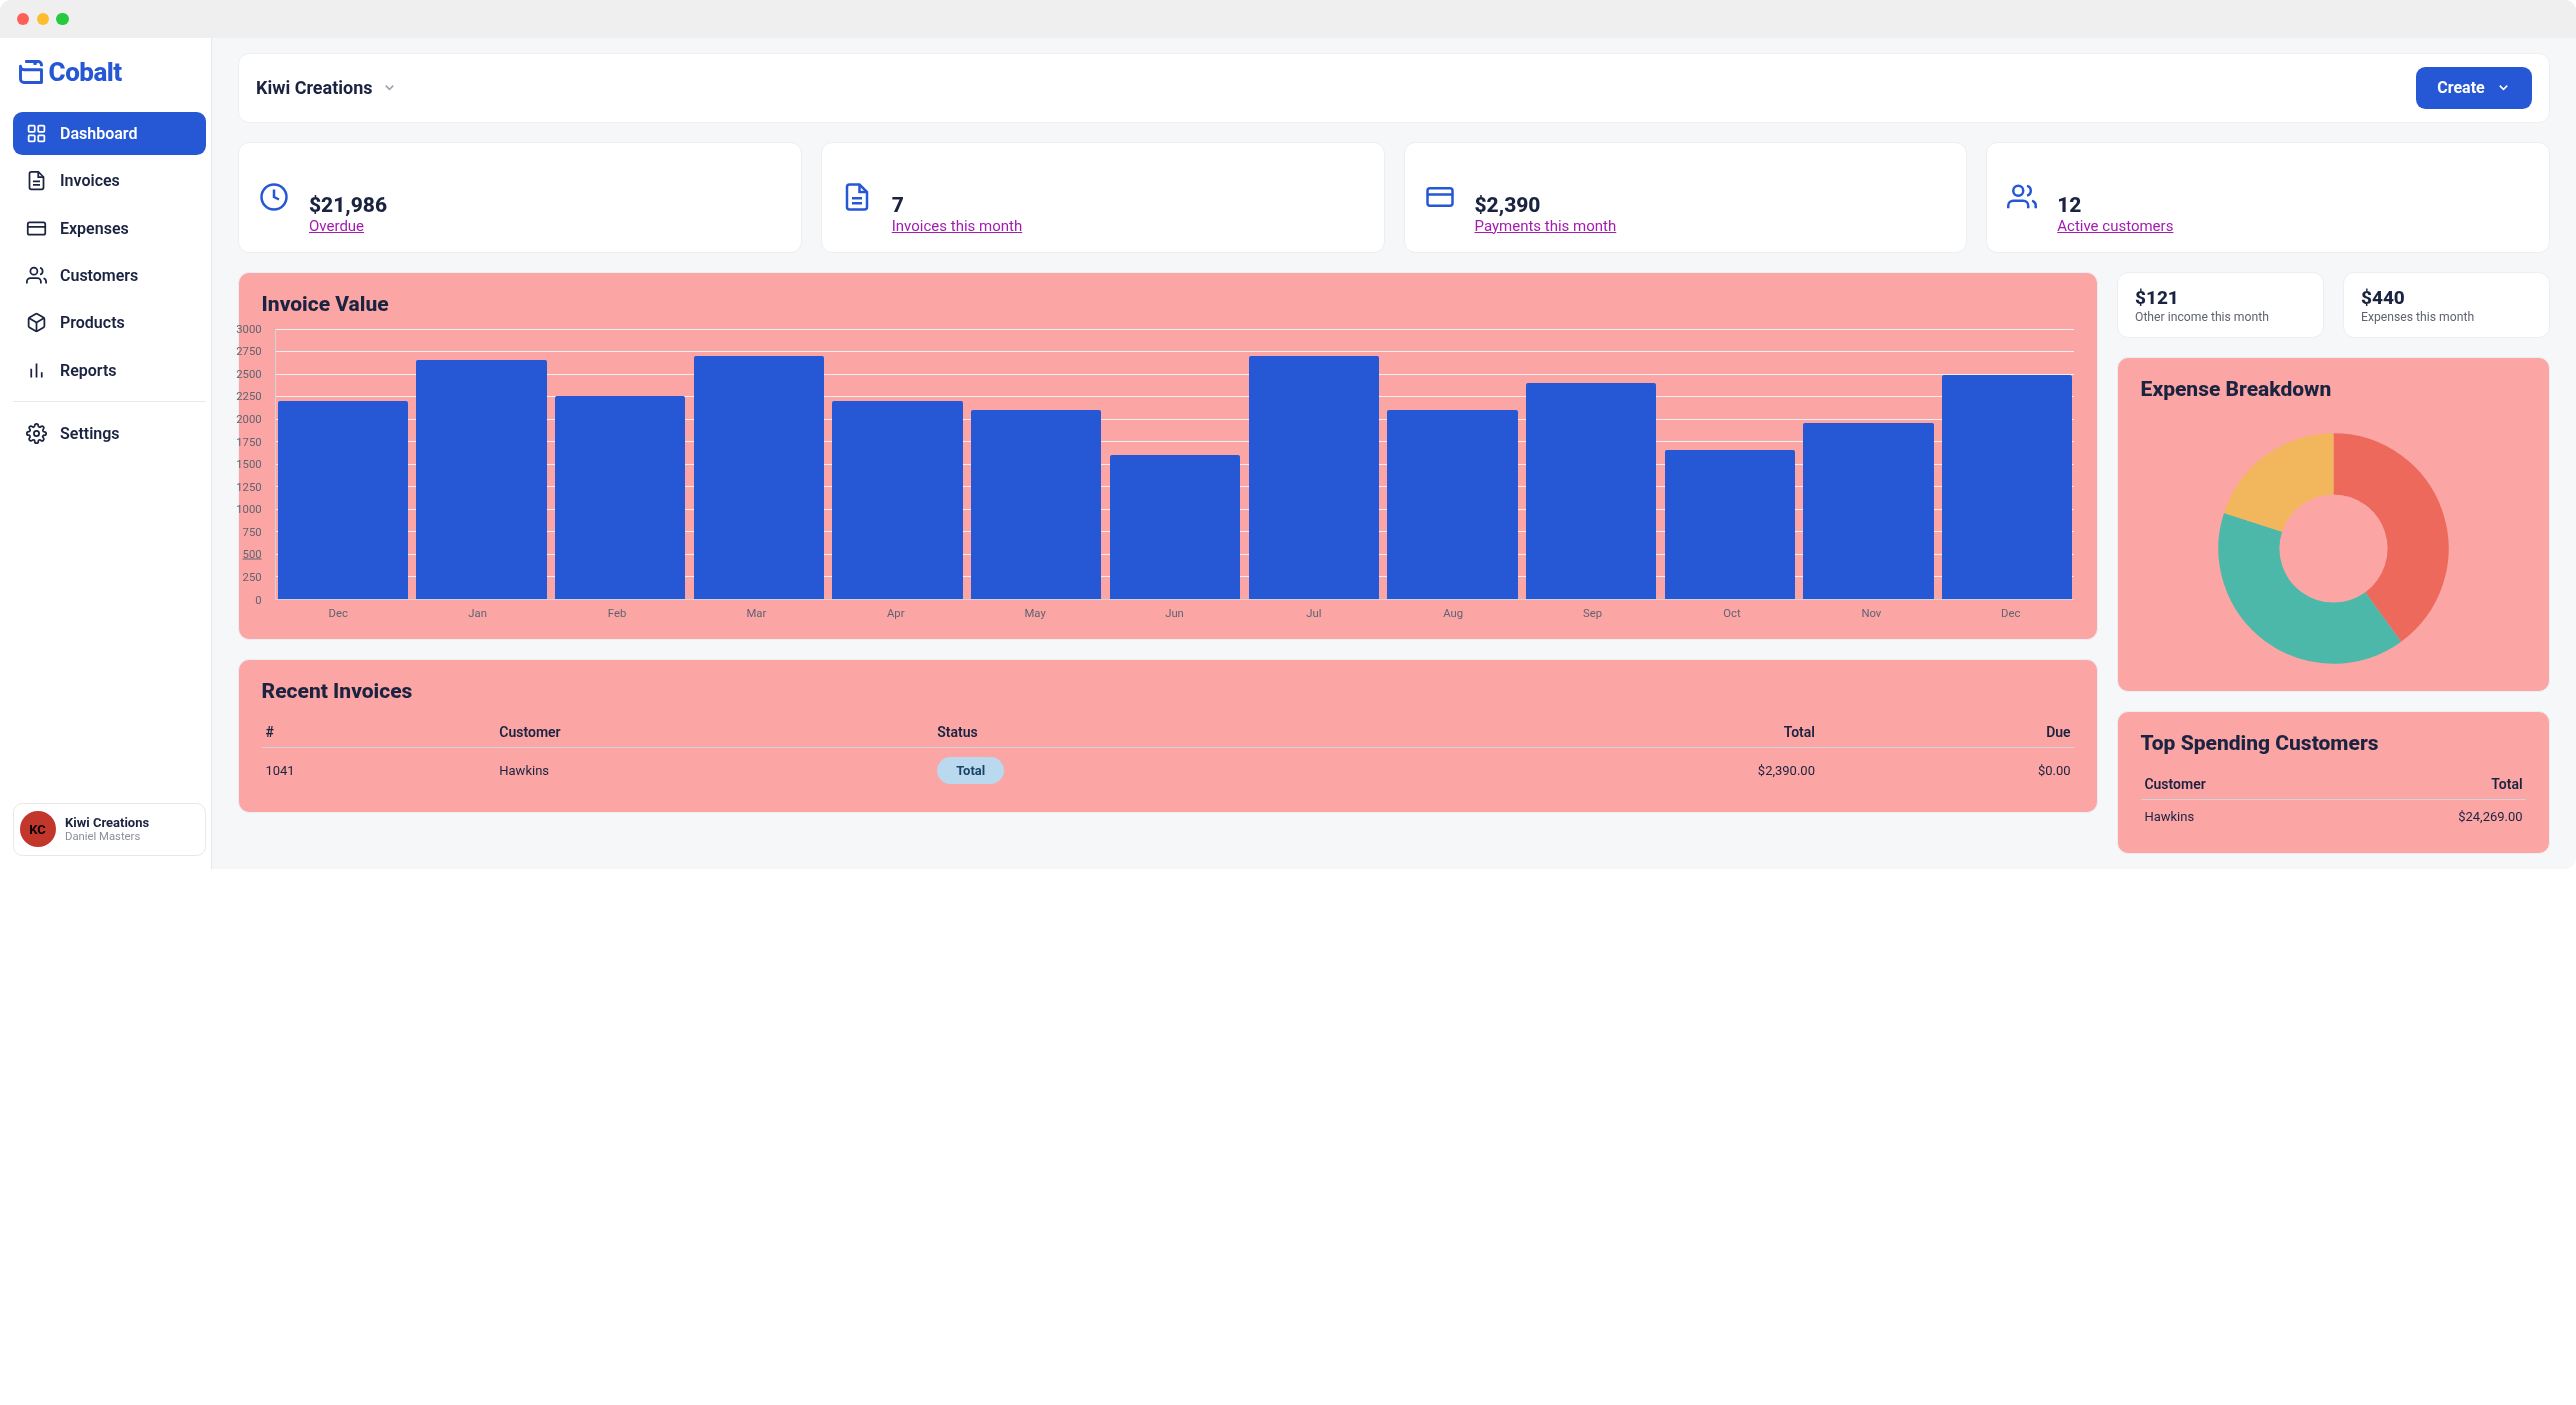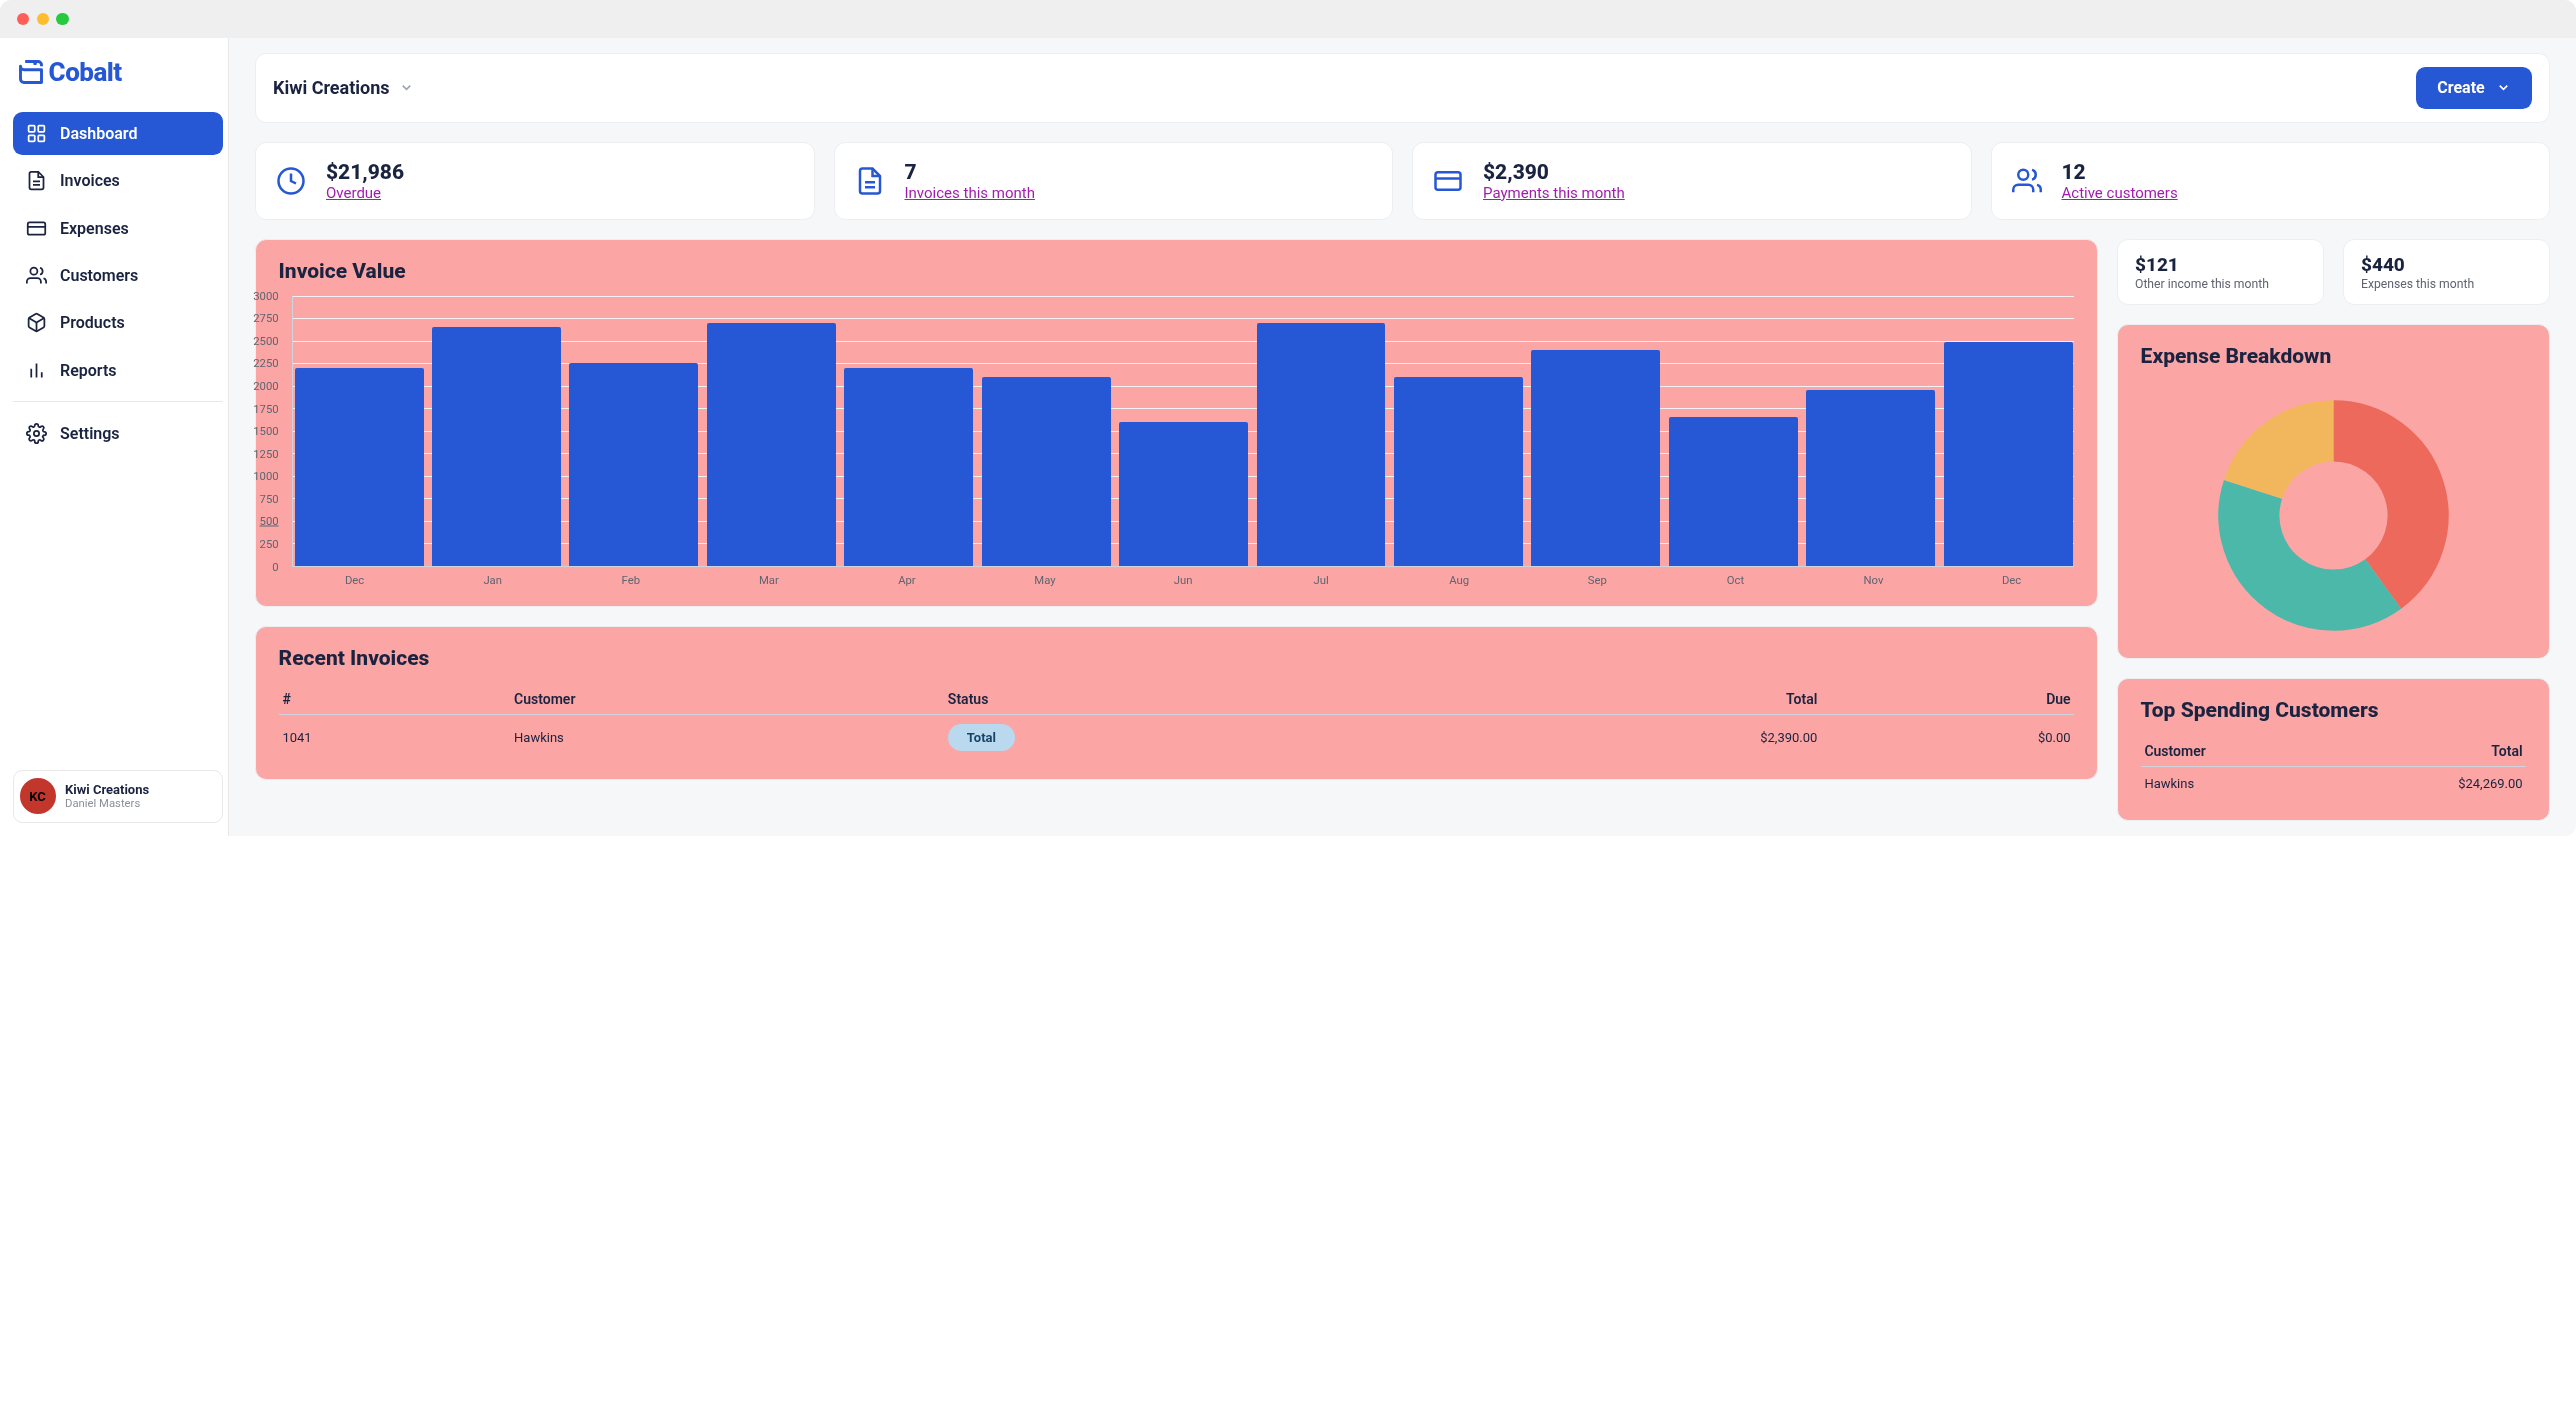--- a/index.html
+++ b/index.html
@@ -4,41 +4,41 @@
 <style>
 * { margin: 0; padding: 0; box-sizing: border-box; font-family: -apple-system, BlinkMacSystemFont, "Segoe UI", Roboto, Helvetica, Arial, sans-serif; }
 body { background: #fff; }
 .window { width: 100%; border-radius: 11.3px; overflow: hidden; background: #fff; }
 .titlebar { height: 38px; background: #efefef; display: flex; align-items: center; padding: 0 17px; gap: 7.5px; }
 .dot { width: 12.2px; height: 12.2px; border-radius: 50%; }
 .dot.red { background: #ff5f56; }
 .dot.yellow { background: #ffbd2e; }
 .dot.green { background: #27c93f; }
 .app { display: flex; height: calc(100% - 38px); background: #f6f7f8; }
-.sidebar { width: 229px; background: #fff; border-right: 0.9px solid #e8e8e8; display: flex; flex-direction: column; padding: 19px 5px 13px 13px; }
+.sidebar { width: 212px; background: #fff; border-right: 0.9px solid #e8e8e8; display: flex; flex-direction: column; padding: 19px 5px 13px 13px; }
 .logo { display: flex; align-items: center; gap: 3.8px; margin-bottom: 24.5px; padding-left: 3.8px; }
 .logo-text { font-size: 26px; font-weight: 800; color: #2657d4; letter-spacing: -0.5px; }
 .nav { display: flex; flex-direction: column; gap: 3.8px; }
 .nav-item { display: flex; align-items: center; gap: 13px; padding: 11.3px 13px; border-radius: 9.4px; font-size: 16px; font-weight: 600; color: #1a2340; cursor: pointer; }
 .nav-item.active { background: #2657d4; color: #fff; }
 .nav-item svg { width: 21px; height: 21px; flex: 0 0 21px; fill: none; stroke: currentColor; stroke-width: 2; }
 .nav-sep { height: 0.9px; background: #e8e8e8; margin: 9.4px 0; }
 .account { margin-top: auto; display: flex; align-items: center; gap: 9.4px; padding: 7.5px 5.6px; border: 0.9px solid #e8e8e8; border-radius: 9.4px; }
 .avatar { width: 36px; height: 36px; border-radius: 50%; background: #c2362b; color: #000000; font-weight: 700; display: flex; align-items: center; justify-content: center; font-size: 13px; }
 .acct-name { font-size: 13px; font-weight: 700; color: #1a2340; }
 .acct-user { font-size: 11.3px; color: #8a8f9c; }
 .main { flex: 1; padding: 15px 26px; overflow: hidden; }
 .topbar { display: flex; align-items: center; justify-content: space-between; background: #fff; border-radius: 11.3px; border: 0.9px solid #eceef1; padding: 13px 17px; margin-bottom: 19px; }
 .company-selector { display: flex; align-items: center; gap: 9.4px; font-size: 18px; font-weight: 700; color: #1a2340; cursor: pointer; }
 .create-btn { background: #2657d4; color: #fff; font-weight: 700; font-size: 16px; padding: 11.3px 21px; border: none; border-radius: 9.4px; display: flex; align-items: center; gap: 11.3px; cursor: pointer; }
 .kpis { display: grid; grid-template-columns: repeat(4, 1fr); gap: 19px; margin-bottom: 19px; }
 .kpi { background: #fff; border: 0.9px solid #eceef1; border-radius: 11.3px; padding: 17px 19px; display: flex; align-items: center; gap: 19px; }
 .kpi-icon { width: 32px; height: 32px; display: flex; align-items: center; justify-content: center; color: #2657d4; }
 .kpi-icon svg { width: 30px; height: 30px; fill: none; stroke: currentColor; stroke-width: 2; }
-.kpi-value { font-size: 21px; font-weight: 800; color: #1a2340; }
+.kpi-value { font-size: 21px; font-weight: 800; color: #1a2340; margin-top: 33px; }
 .kpi-label { font-size: 15px; color: #a21caf; text-decoration: underline; }
 .cols { display: grid; grid-template-columns: 1fr 433px; gap: 19px; }
 .card { background: #fca5a5; border: 0.9px solid #eceef1; border-radius: 11.3px; padding: 19px 22.6px; }
 .card h2 { font-size: 21px; font-weight: 800; color: #1a2340; margin-bottom: 13px; }
 .mini-row { display: grid; grid-template-columns: 1fr 1fr; gap: 19px; margin-bottom: 19px; }
 .mini { background: #fff; border: 0.9px solid #eceef1; border-radius: 11.3px; padding: 13px 17px; }
 .mini-value { font-size: 19px; font-weight: 800; color: #1a2340; }
 .mini-label { font-size: 12.2px; color: #5f6470; margin-top: 1.9px; }
 .donut-wrap { display: flex; justify-content: center; padding: 17px 0 5.6px; }
 .chart { display: flex; gap: 5.6px; }

